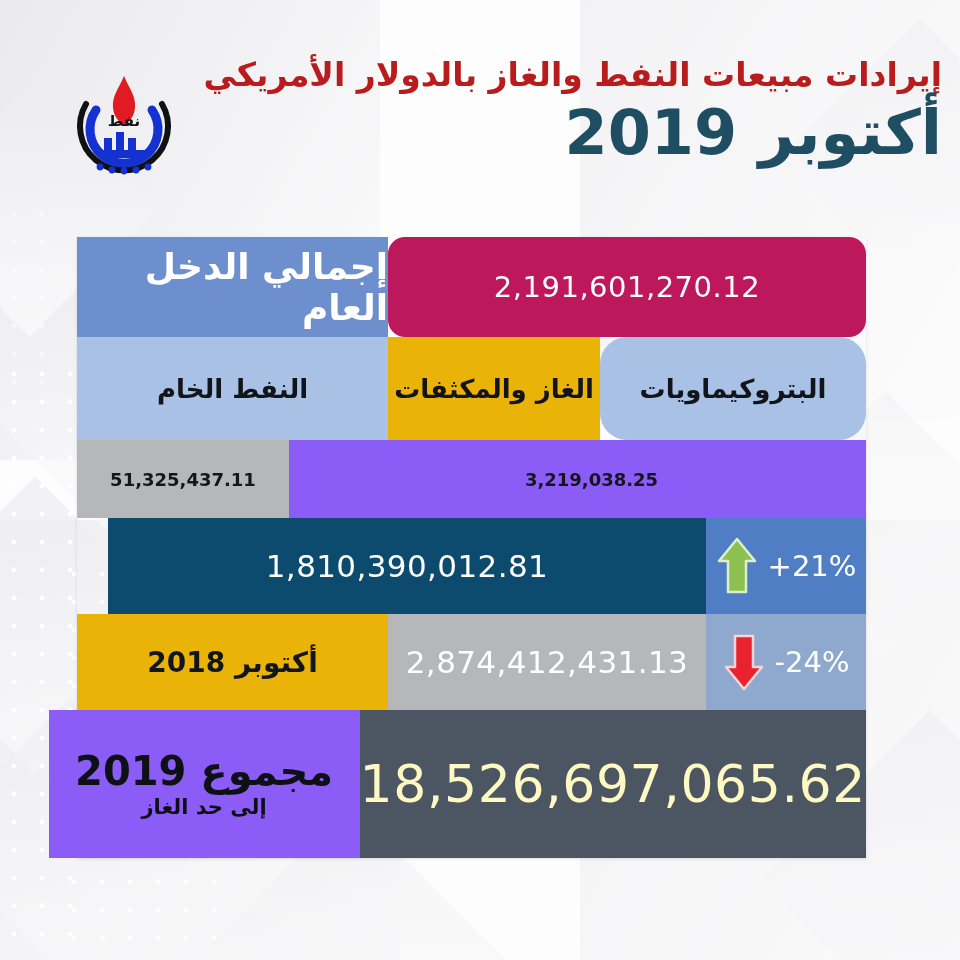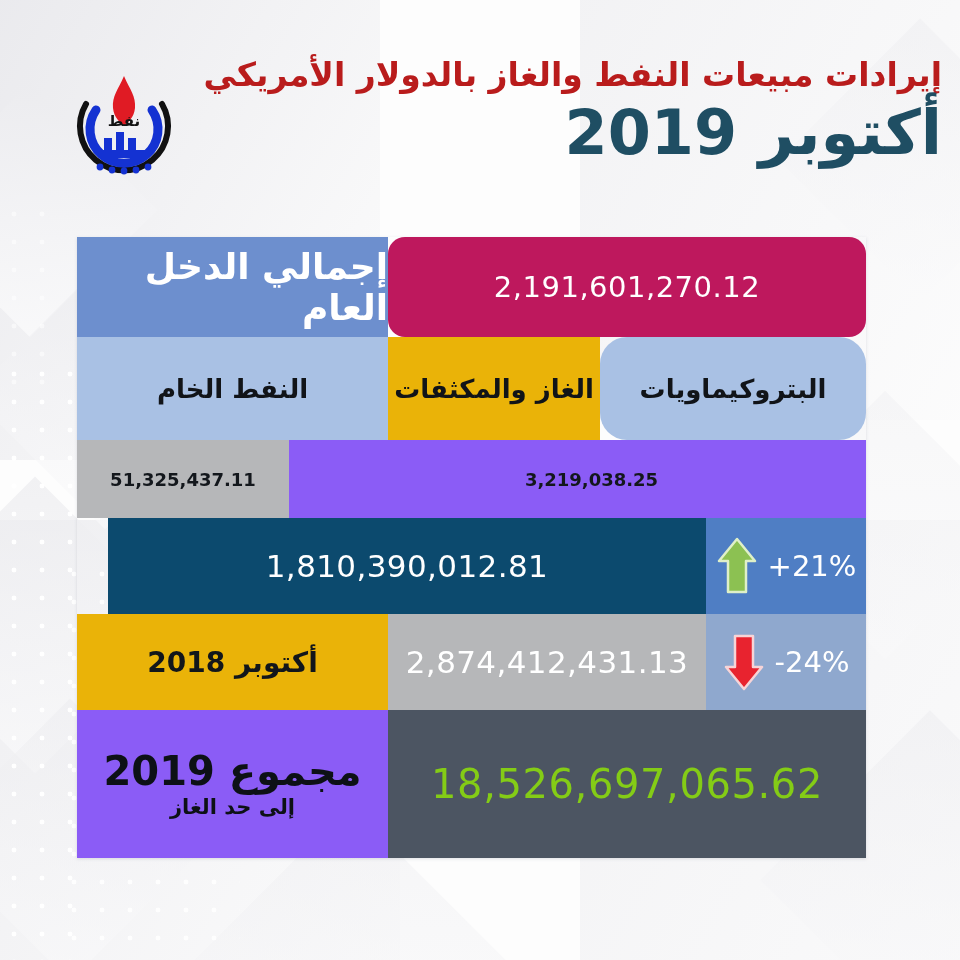--- a/index.html
+++ b/index.html
@@ -113,22 +113,22 @@
 
   
   .r6{height:148px;}
   .r6 .lbl{
     flex:0 0 311px;background:#8b5cf6;color:#0d1116;
     flex-direction:column;line-height:1.05;
   }
   .r6 .lbl .big{font-size:40px;font-weight:800;}
   .r6 .lbl .small{font-size:21px;font-weight:700;margin-top:4px;}
   .r6 .val{
-    flex:1;background:#4c5562;color:#84cc16;
-    font-size:40px;letter-spacing:.6px;direction:ltr;
+    flex:1;background:#4c5562;color:#fef9c3;
+    font-size:52px;letter-spacing:.6px;direction:ltr;
   }
 </style>
 </head>
 <body>
 
 <div id="bg">
   <div class="softwash" style="left:-40px;top:-60px;width:420px;height:520px;"></div>
   <div class="softwash" style="right:-80px;top:-120px;width:460px;height:540px;opacity:.55;"></div>
   <div class="softwash" style="left:-120px;bottom:-160px;width:520px;height:600px;opacity:.8;"></div>
   <div class="softwash" style="right:-140px;bottom:-180px;width:520px;height:620px;opacity:.5;"></div>

